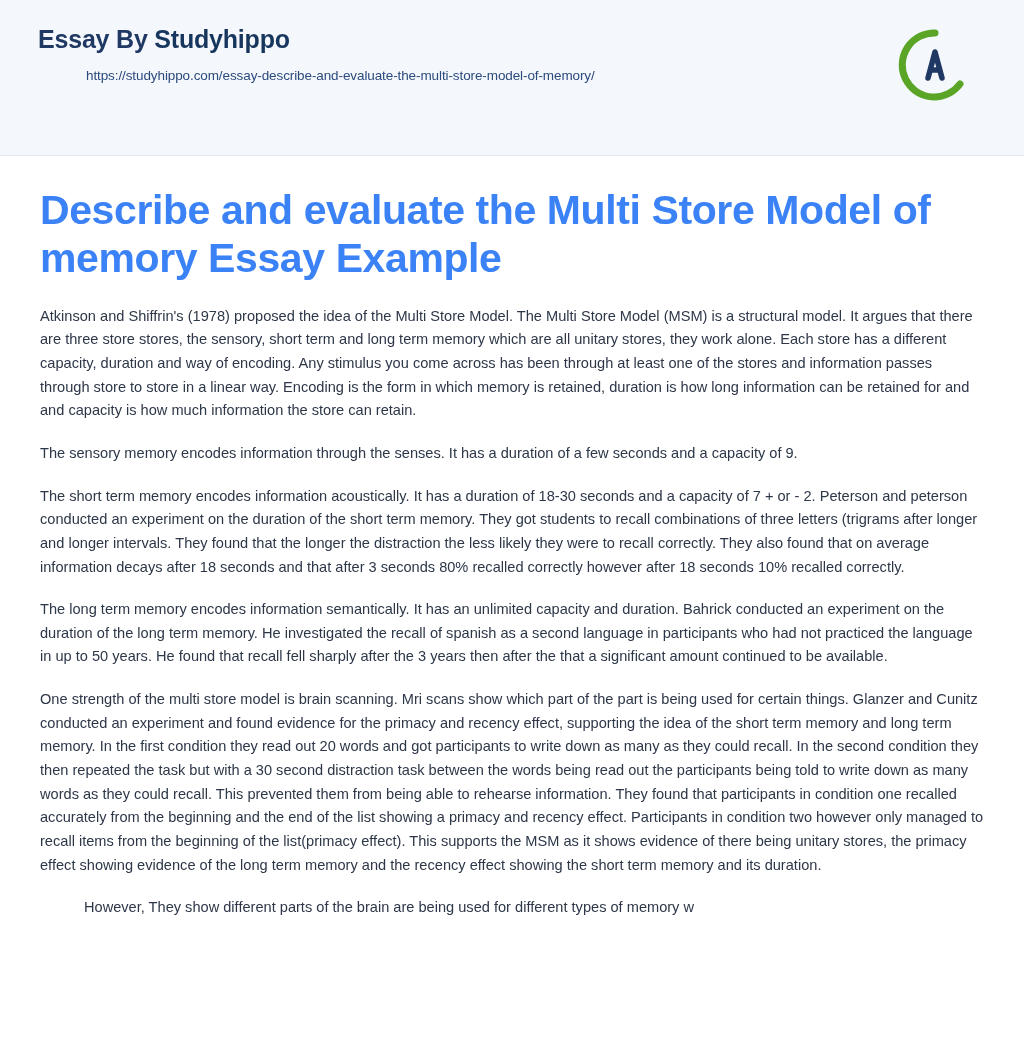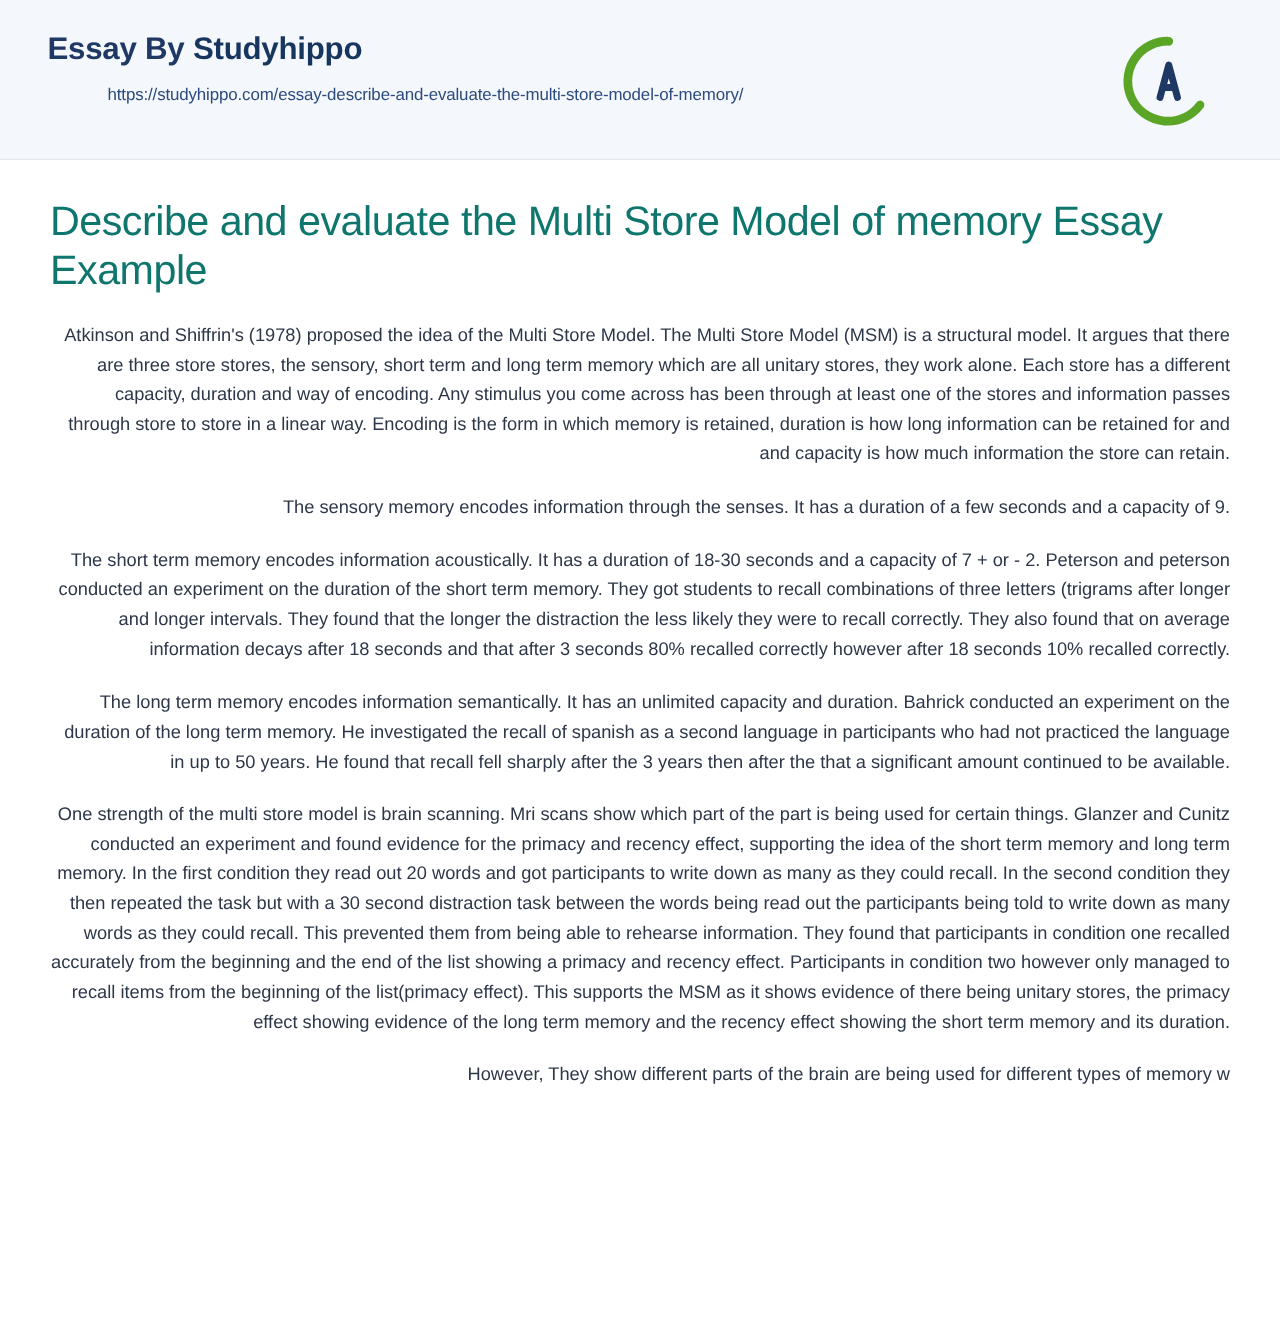--- a/index.html
+++ b/index.html
@@ -18,21 +18,21 @@
     overflow: hidden;
   }
   
   .header {
     background: #f4f7fb;
     border-bottom: 1px solid #e2e8f0;
     padding: 26px 38px 22px 38px;
     display: flex;
     align-items: flex-start;
     justify-content: space-between;
-    height: 128px;
+    height: 156px;
   }
   .brand-block {
     display: flex;
     flex-direction: column;
     gap: 14px;
   }
   .brand-title {
     font-size: 25px;
     font-weight: bold;
     color: #1f3864;
@@ -53,33 +53,33 @@
     margin-right: 14px;
     margin-top: 2px;
     position: relative;
     flex: 0 0 auto;
   }
   
   .article {
     padding: 30px 40px 20px 40px;
   }
   h1.title {
-    font-size: 33px;
+    font-size: 41px;
     line-height: 1.18;
-    font-weight: normal;
-    color: #0f766e;
+    font-weight: bold;
+    color: #3b82f6;
     margin: 0 0 22px 0;
     letter-spacing: -0.4px;
   }
   p.para {
     font-size: 14.6px;
     line-height: 1.62;
     color: #2d3748;
     margin: 0 0 19px 0;
-    text-align: right;
+    text-align: left;
   }
   p.para:last-child { margin-bottom: 0; margin-left: 44px; }
 </style>
 </head>
 <body>
 
 <div class="page">
 
   <div class="header">
     <div class="brand-block">

